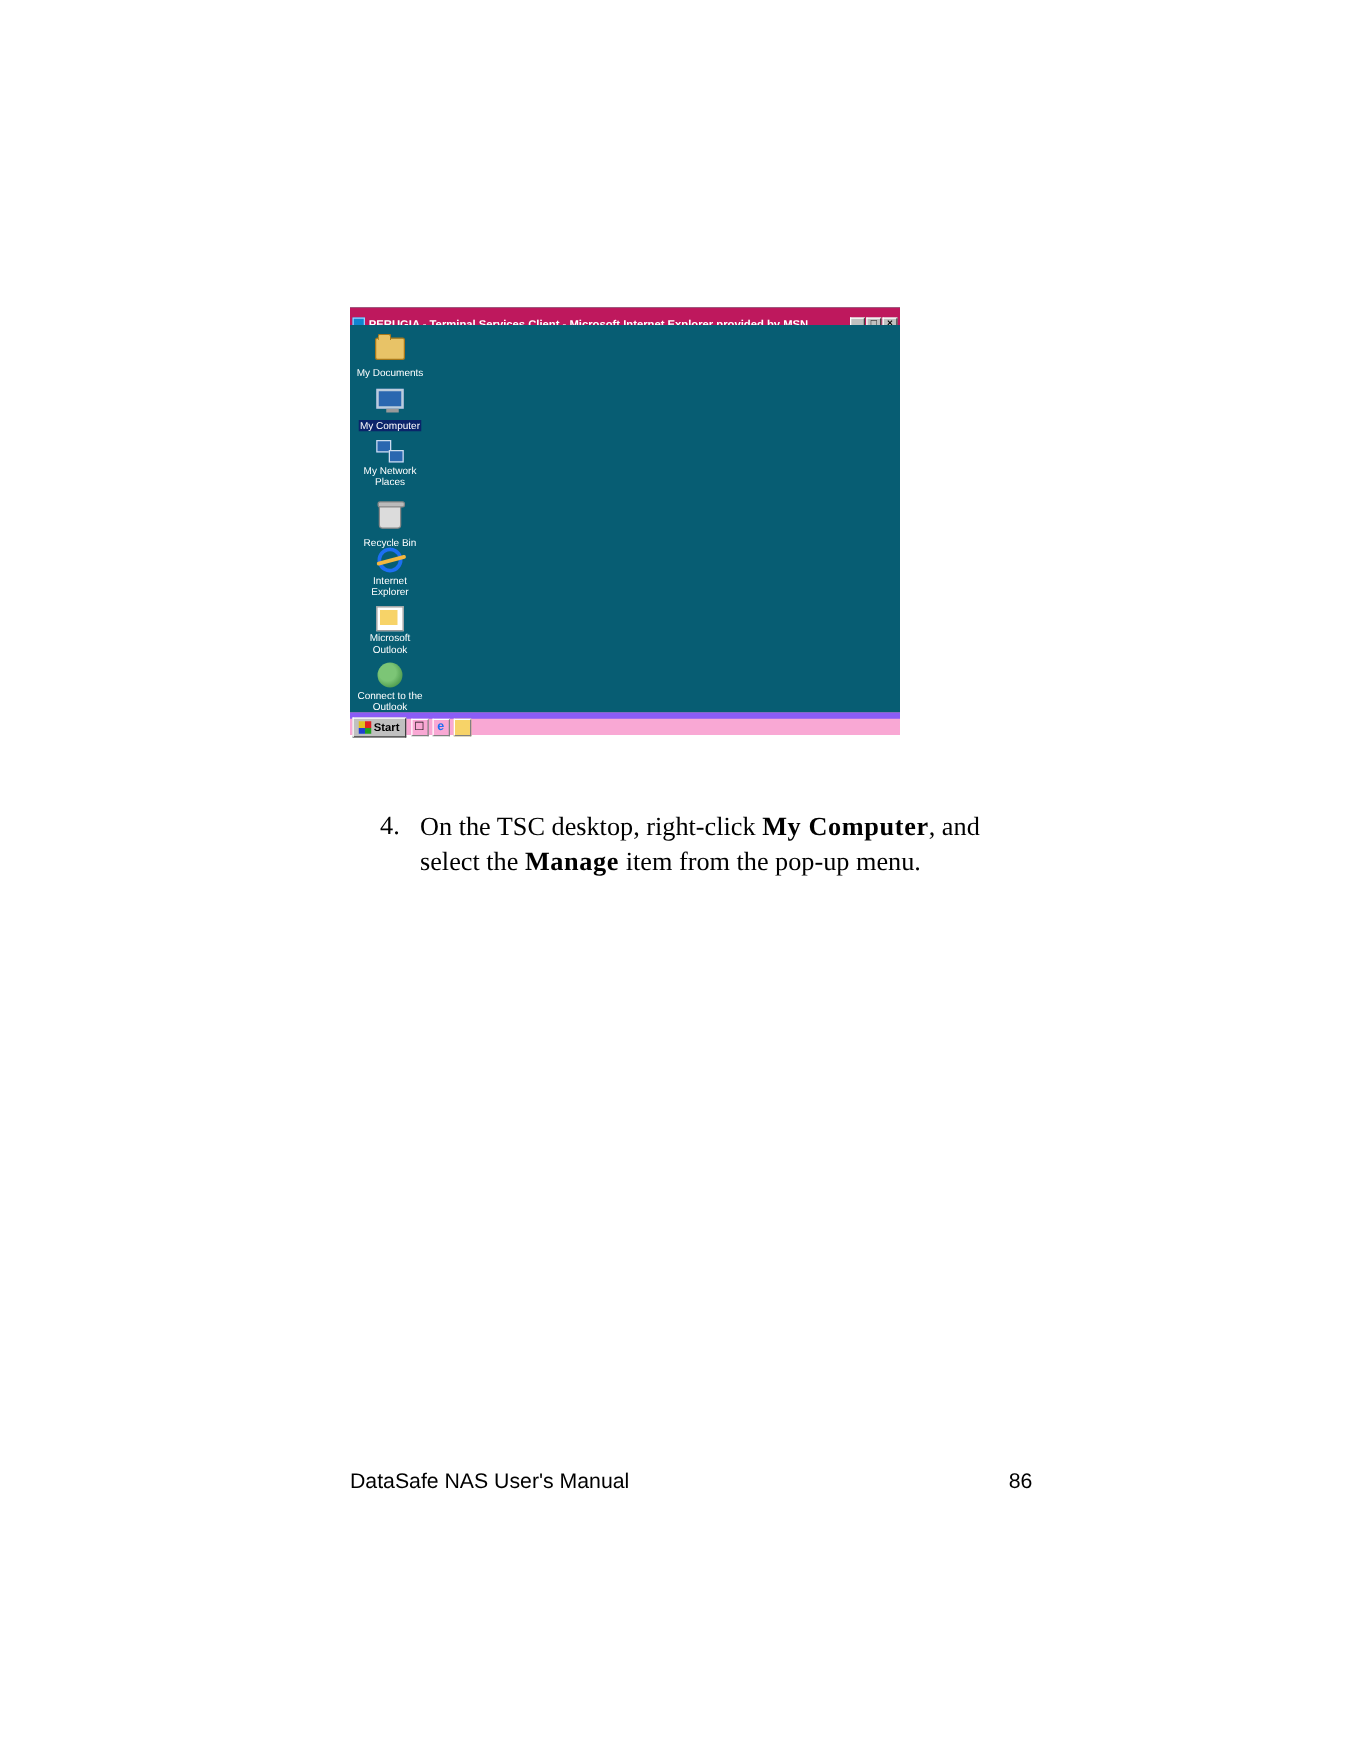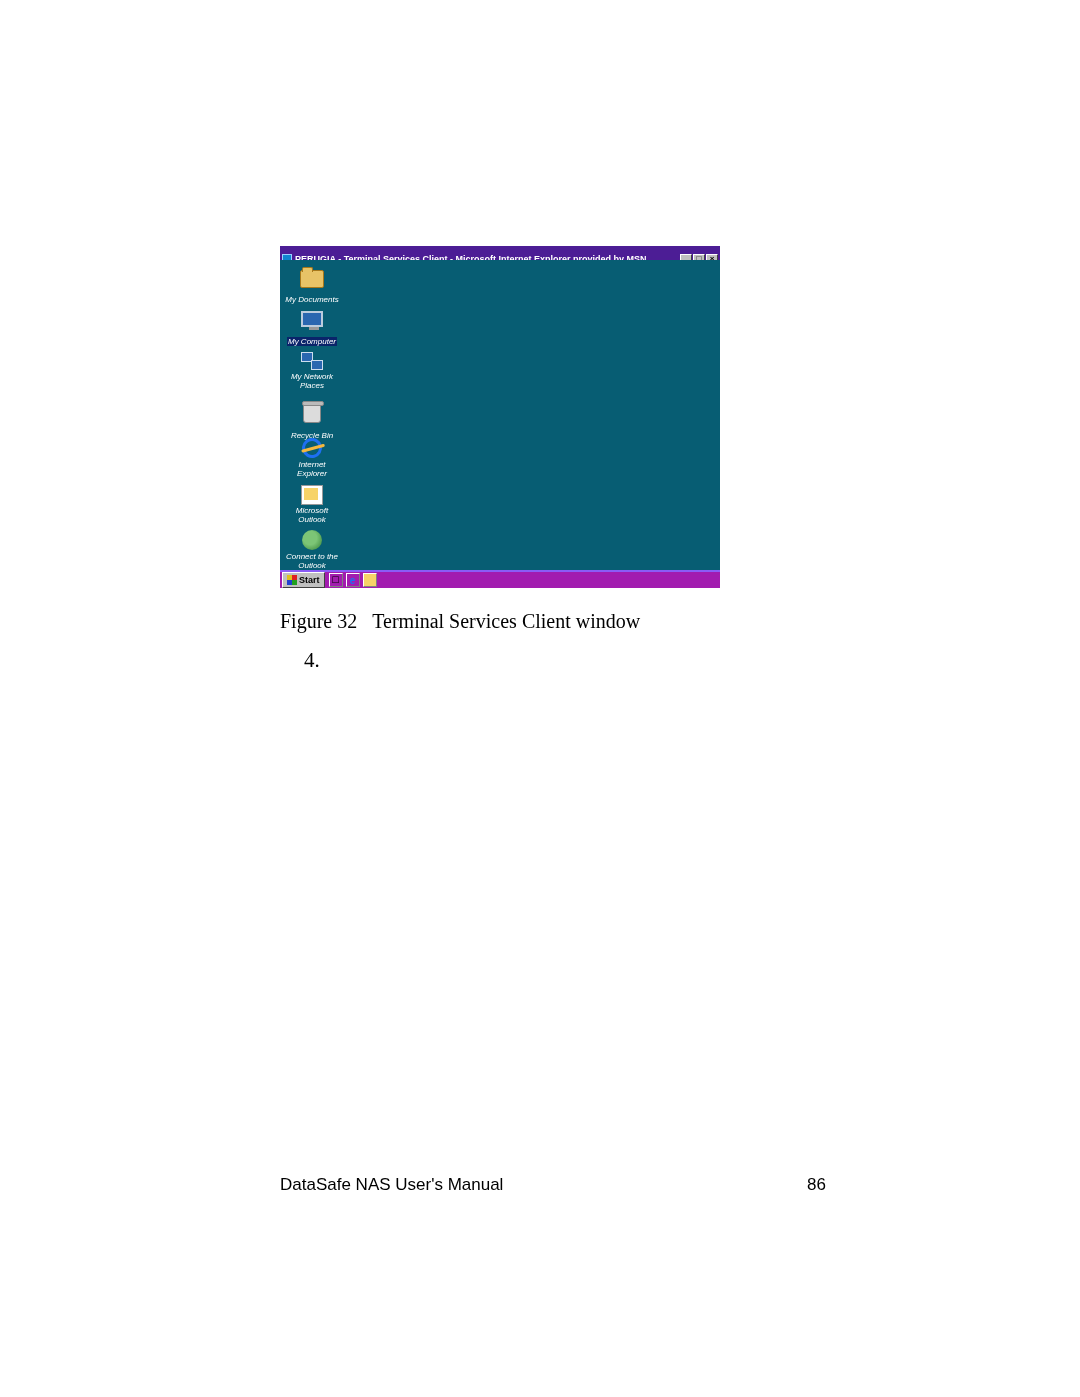--- a/index.html
+++ b/index.html
@@ -23,21 +23,21 @@
     left: 280px;
     top: 246px;
     width: 440px;
     height: 342px;
     background: #003a47; 
     box-sizing: border-box;
     font-family: Tahoma, "MS Sans Serif", Arial, sans-serif;
   }
   .titlebar {
     height: 14px;
-    background: #4c1d95;
+    background: #be185d;
     color: #fff;
     font-size: 9px;
     font-weight: bold;
     display: flex;
     align-items: center;
     padding: 13px 2px;
     box-sizing: border-box;
   }
   .titlebar .tb-icon {
     width: 10px; height: 10px;
@@ -65,21 +65,20 @@
     top: 14px; bottom: 18px;
     background: #075d73;
   }
 
   .dicon {
     position: absolute;
     left: 4px;
     width: 56px;
     text-align: center;
     color: #fff;
-    font-style: italic;
   }
   .dicon.sel .lbl { background: #0a246a; }
   .dicon .glyph {
     width: 24px; height: 22px;
     margin: 0 auto 2px auto;
     display: flex; align-items: center; justify-content: center;
   }
   .dicon .lbl {
     font-size: 8px;
     line-height: 9px;
@@ -101,22 +100,22 @@
   .g-ie { width: 20px; height: 20px; border-radius:50%; border:3px solid #1d6ff2; box-sizing:border-box; transform: rotate(-15deg); position:relative; top:1px;}
   .g-ie::after{content:"";position:absolute;left:-4px;top:6px;width:24px;height:3px;background:#f3b73e;border-radius:2px;}
   .g-outlook { width: 20px; height: 18px; background:#fff; border:1px solid #999; position:relative; top:2px;}
   .g-outlook::after{content:"";position:absolute;left:2px;top:2px;width:14px;height:12px;background:#f7d368;}
   .g-connect { width:20px;height:20px;background:radial-gradient(circle at 40% 40%, #7cc576 40%, #2e7d32 100%);border-radius:50%;position:relative;top:1px;}
 
   .taskbar {
     position: absolute;
     left: 0; right: 0; bottom: 0;
     height: 18px;
-    background: #a21caf;
-    border-top: 2px solid #8b5cf6;
+    background: #f9a8d4;
+    border-top: 5px solid #8b5cf6;
     display: flex;
     align-items: center;
     font-size: 9px;
     box-sizing: border-box;
   }
   .start-btn {
     height: 14px;
     margin-left: 2px;
     padding: 0 4px;
     background: #c0c0c0;
@@ -247,24 +246,24 @@
         <span>Start</span>
       </div>
       <div class="qlaunch">
         <span class="ql ql-dt"></span>
         <span class="ql ql-ie"></span>
         <span class="ql ql-ol"></span>
       </div>
     </div>
   </div>
 
-  <div class="caption">
-    <span>Figure 32</span>&nbsp;&nbsp;&nbsp;<span>Terminal Services Client window</span>
+
+  <div class="step-num" style="top:648px">4.</div>
+
+  <div class="body-text" style="top:648px">
+    <span>On the TSC desktop, right-click </span><span style="font-weight:bold; letter-spacing:0.5px">My Computer</span><span>, and select the </span><span style="font-weight:bold; letter-spacing:0.5px">Manage</span><span> item from the pop-up menu.</span>
   </div>
-
-  <div class="step-num" style="top:648px">4.</div>
-
 
 
   <div class="footer-left">DataSafe NAS User's Manual</div>
   <div class="footer-right">86</div>
 
 </div>
 
 </body></html>

